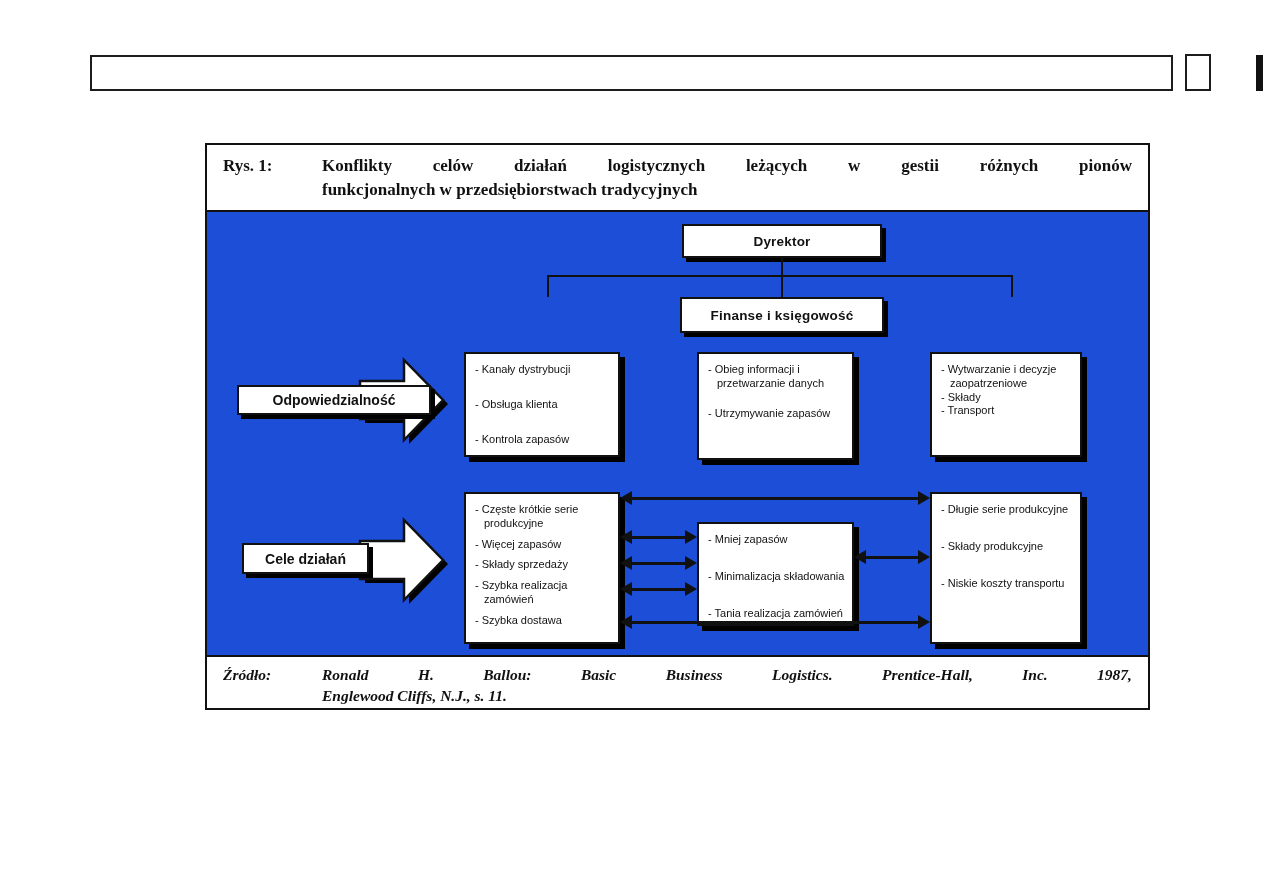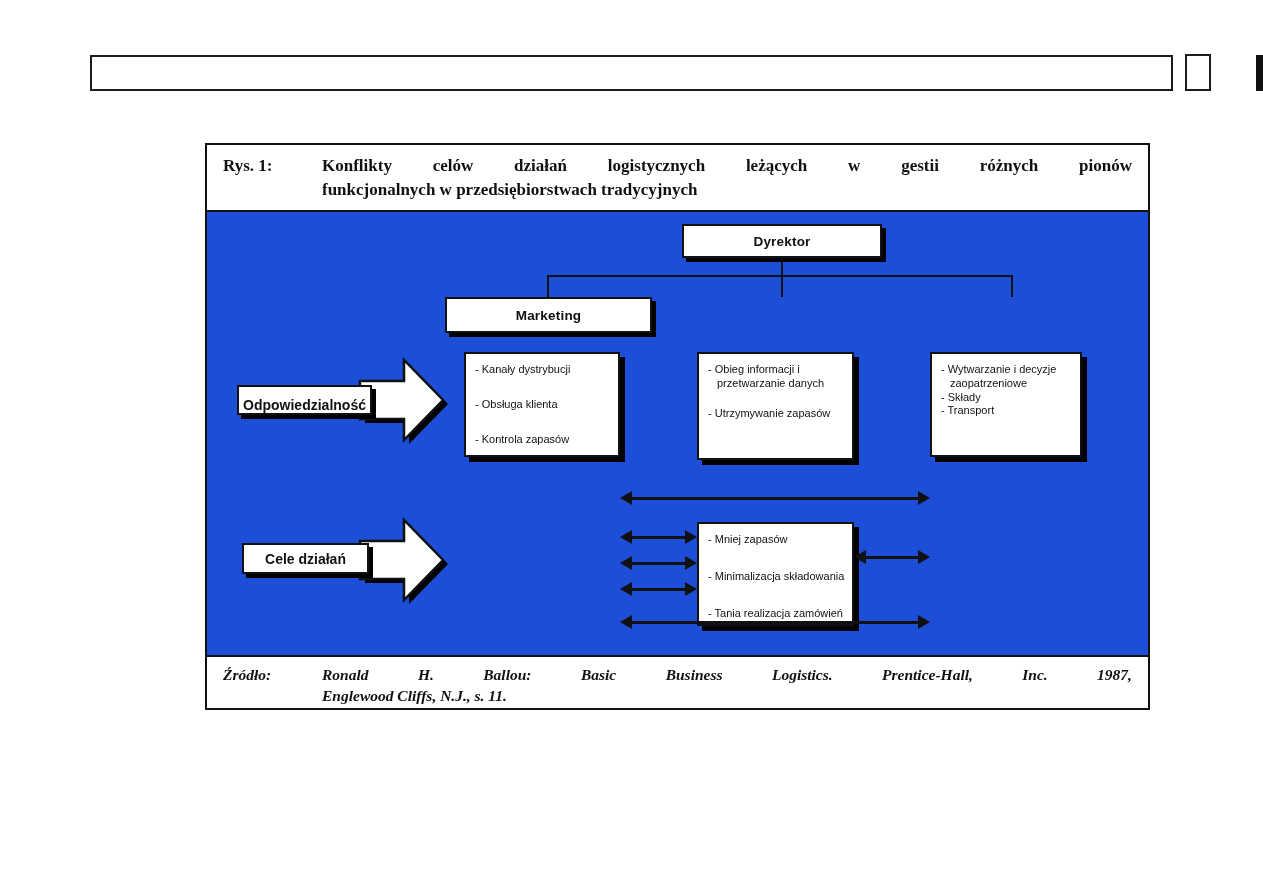--- a/index.html
+++ b/index.html
@@ -86,29 +86,29 @@
       <div class="sbox hbox" style="left:475px; top:12px; width:200px; height:34px;">
         <span>Dyrektor</span>
       </div>
 
       <div class="cline" style="left:574px; top:46px; width:2px; height:19px;"></div>
       <div class="cline" style="left:340px; top:63px; width:466px; height:2px;"></div>
       <div class="cline" style="left:340px; top:65px; width:2px; height:20px;"></div>
       <div class="cline" style="left:574px; top:65px; width:2px; height:20px;"></div>
       <div class="cline" style="left:804px; top:65px; width:2px; height:20px;"></div>
 
-      <div class="sbox hbox" style="left:238px; top:85px; width:207px; height:36px;">
-        <span>Marketing</span>
+      <div class="sbox hbox" style="left:473px; top:85px; width:204px; height:36px;">
+        <span>Finanse i księgowość</span>
       </div>
 
       <svg class="big-arrow" style="left:150px; top:143px;" width="92" height="90" viewBox="0 0 92 90">
         <polygon points="3,26 47,26 47,5 86,45 47,85 47,64 3,64" fill="#000" transform="translate(5,4)"></polygon>
         <polygon points="3,26 47,26 47,5 86,45 47,85 47,64 3,64" fill="#fff" stroke="#111" stroke-width="2.5"></polygon>
       </svg>
-      <div class="row-label" style="left:30px; top:173px; width:135px; height:30px;align-items:flex-end;">
+      <div class="row-label" style="left:30px; top:173px; width:194px; height:30px;">
         <span>Odpowiedzialność</span>
       </div>
 
       <div class="listbox lb-resp-mkt" style="left:257px; top:140px; width:156px; height:105px;">
         <div class="li">- Kanały dystrybucji</div>
         <div class="li">- Obsługa klienta</div>
         <div class="li">- Kontrola zapasów</div>
       </div>
       <div class="listbox lb-resp-fin" style="left:490px; top:140px; width:157px; height:108px;">
         <div class="li">- Obieg informacji i przetwarzanie danych</div>
@@ -121,24 +121,36 @@
       </div>
 
       <svg class="big-arrow" style="left:150px; top:303px;" width="92" height="90" viewBox="0 0 92 90">
         <polygon points="3,26 47,26 47,5 86,45 47,85 47,64 3,64" fill="#000" transform="translate(5,4)"></polygon>
         <polygon points="3,26 47,26 47,5 86,45 47,85 47,64 3,64" fill="#fff" stroke="#111" stroke-width="2.5"></polygon>
       </svg>
       <div class="row-label" style="left:35px; top:331px; width:127px; height:31px;">
         <span>Cele działań</span>
       </div>
 
+      <div class="listbox lb-goals-mkt" style="left:257px; top:280px; width:156px; height:152px;">
+        <div class="li">- Częste krótkie serie produkcyjne</div>
+        <div class="li">- Więcej zapasów</div>
+        <div class="li">- Składy sprzedaży</div>
+        <div class="li">- Szybka realizacja zamówień</div>
+        <div class="li">- Szybka dostawa</div>
+      </div>
       <div class="listbox lb-goals-fin" style="left:490px; top:310px; width:157px; height:104px;">
         <div class="li">- Mniej zapasów</div>
         <div class="li">- Minimalizacja składowania</div>
         <div class="li">- Tania realizacja zamówień</div>
+      </div>
+      <div class="listbox lb-goals-prod" style="left:723px; top:280px; width:152px; height:152px;">
+        <div class="li">- Długie serie produkcyjne</div>
+        <div class="li">- Składy produkcyjne</div>
+        <div class="li">- Niskie koszty transportu</div>
       </div>
 
       <div class="darrow" style="left:424px; top:285px; width:288px;"></div>
       <div class="darrow" style="left:424px; top:324px; width:55px;"></div>
       <div class="darrow" style="left:424px; top:350px; width:55px;"></div>
       <div class="darrow" style="left:424px; top:376px; width:55px;"></div>
       <div class="darrow" style="left:658px; top:344px; width:54px;"></div>
       <div class="darrow" style="left:424px; top:409px; width:288px;"></div>
 
     </div>

